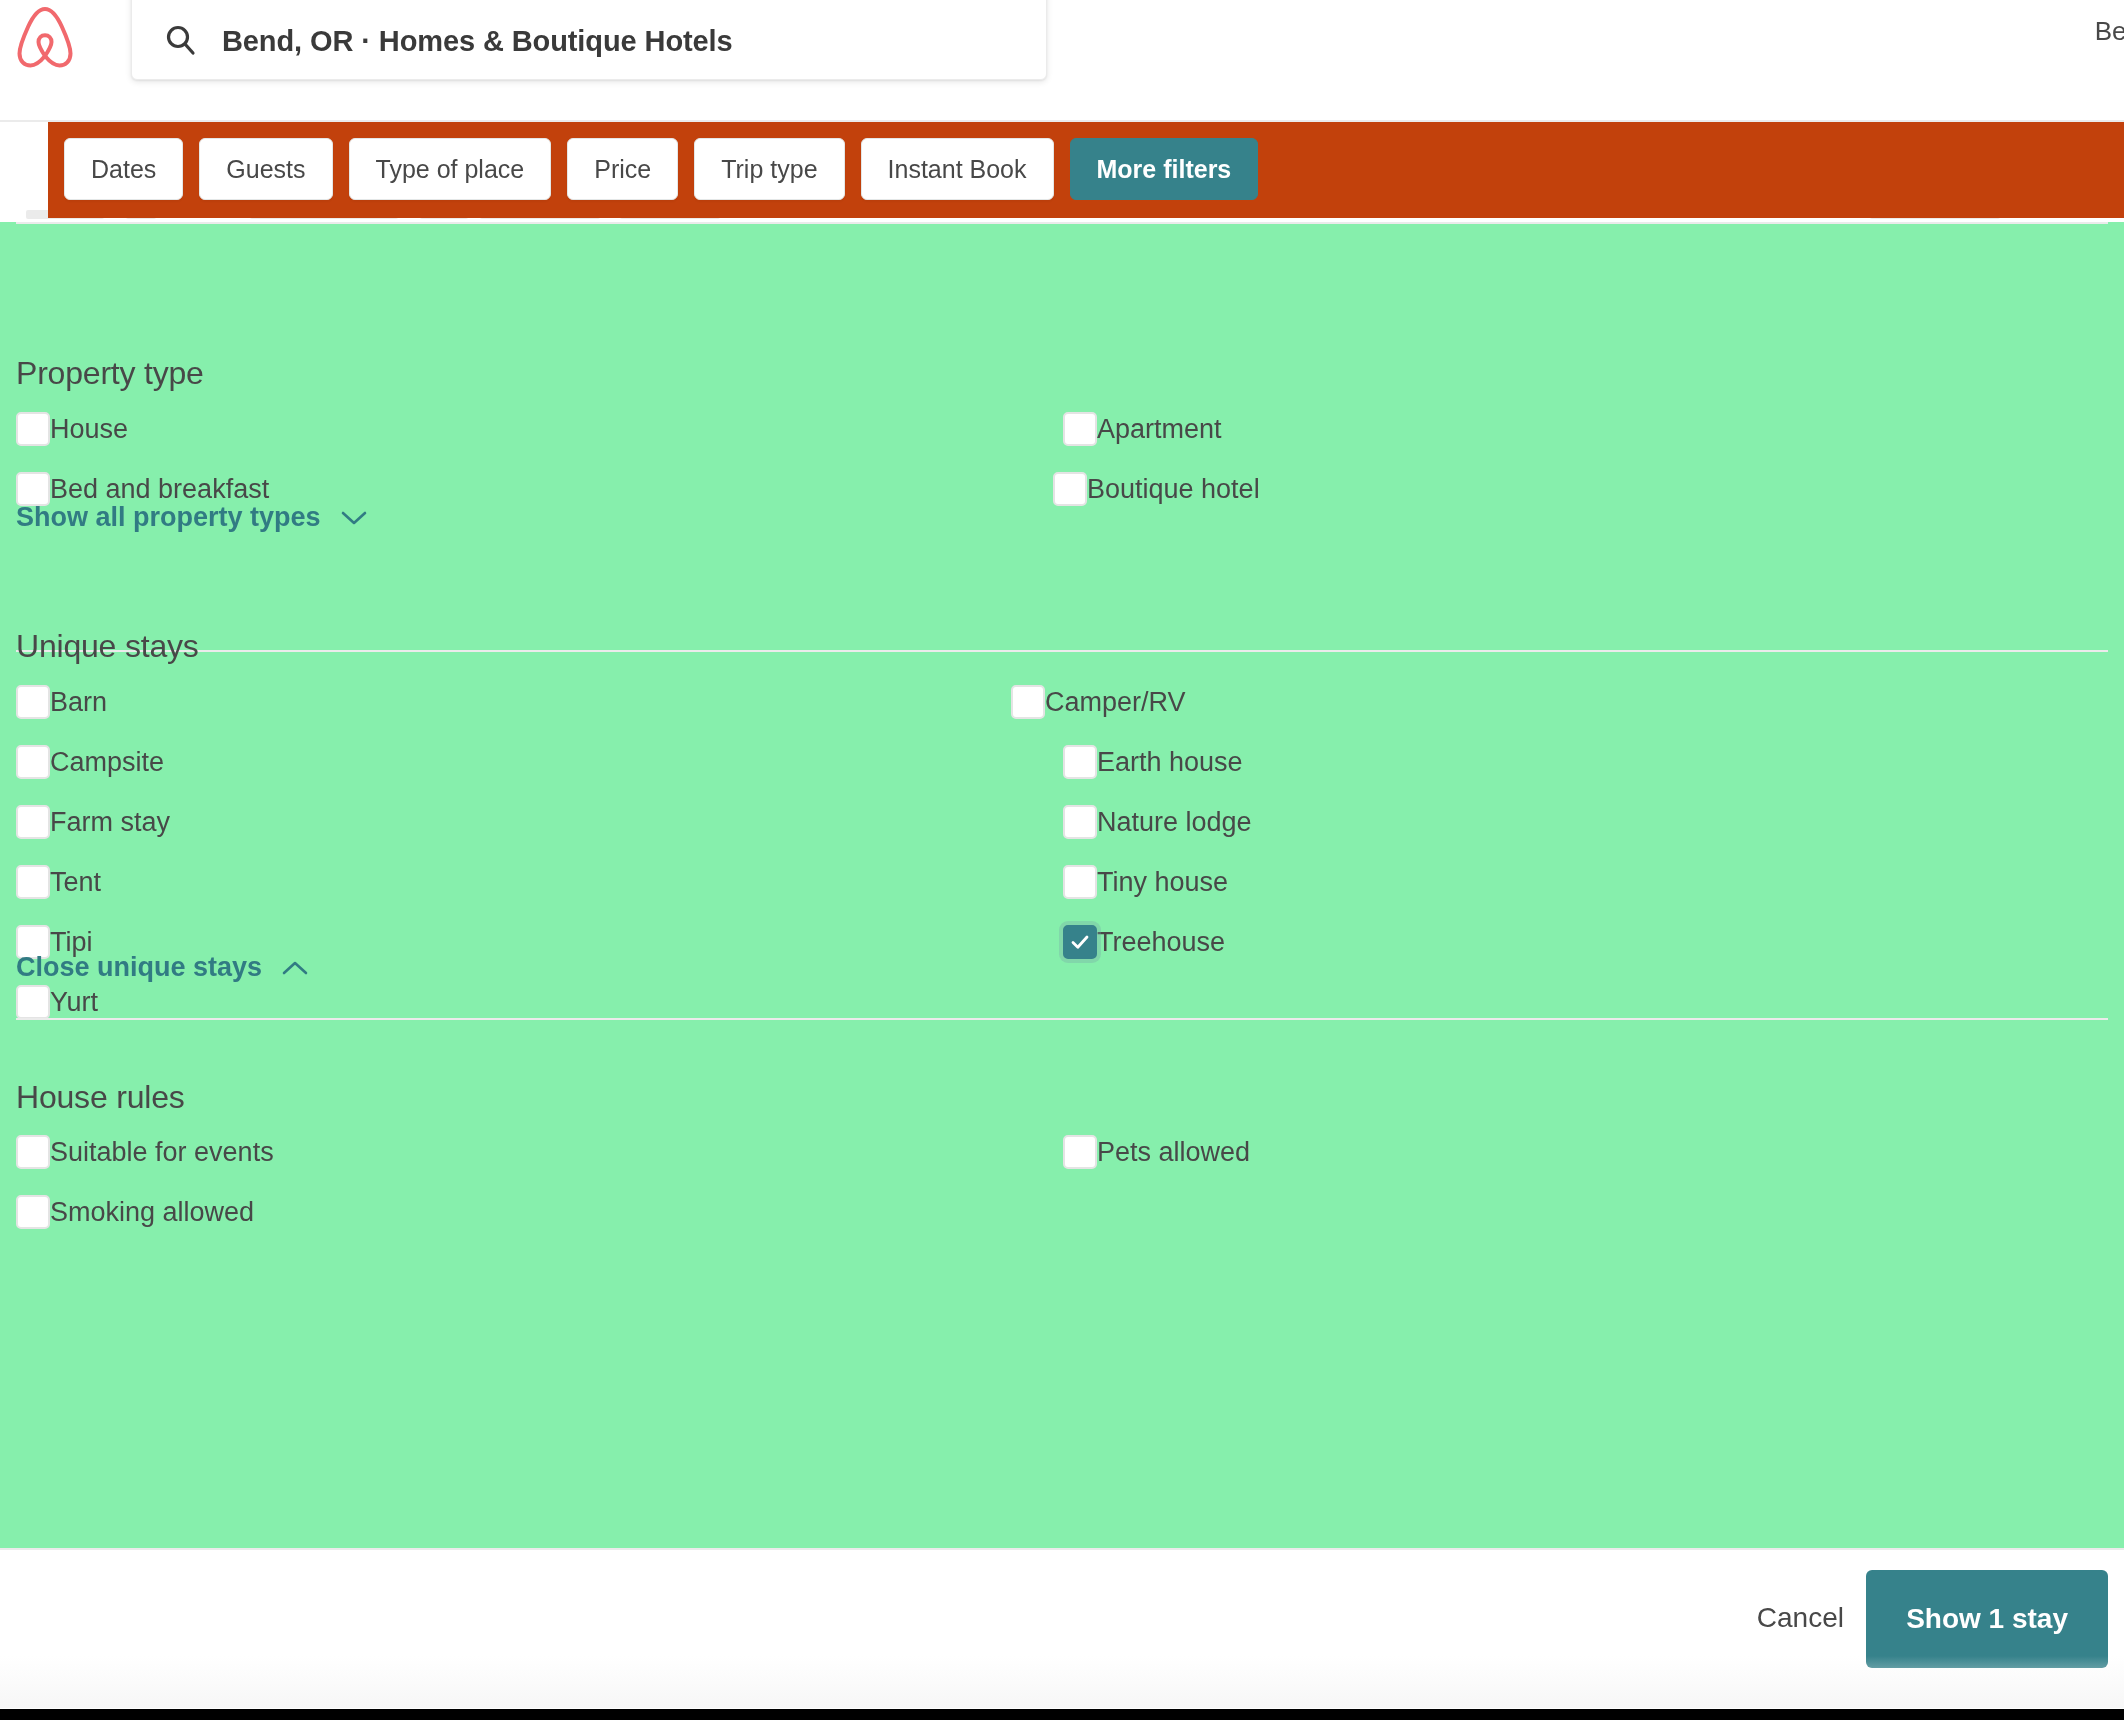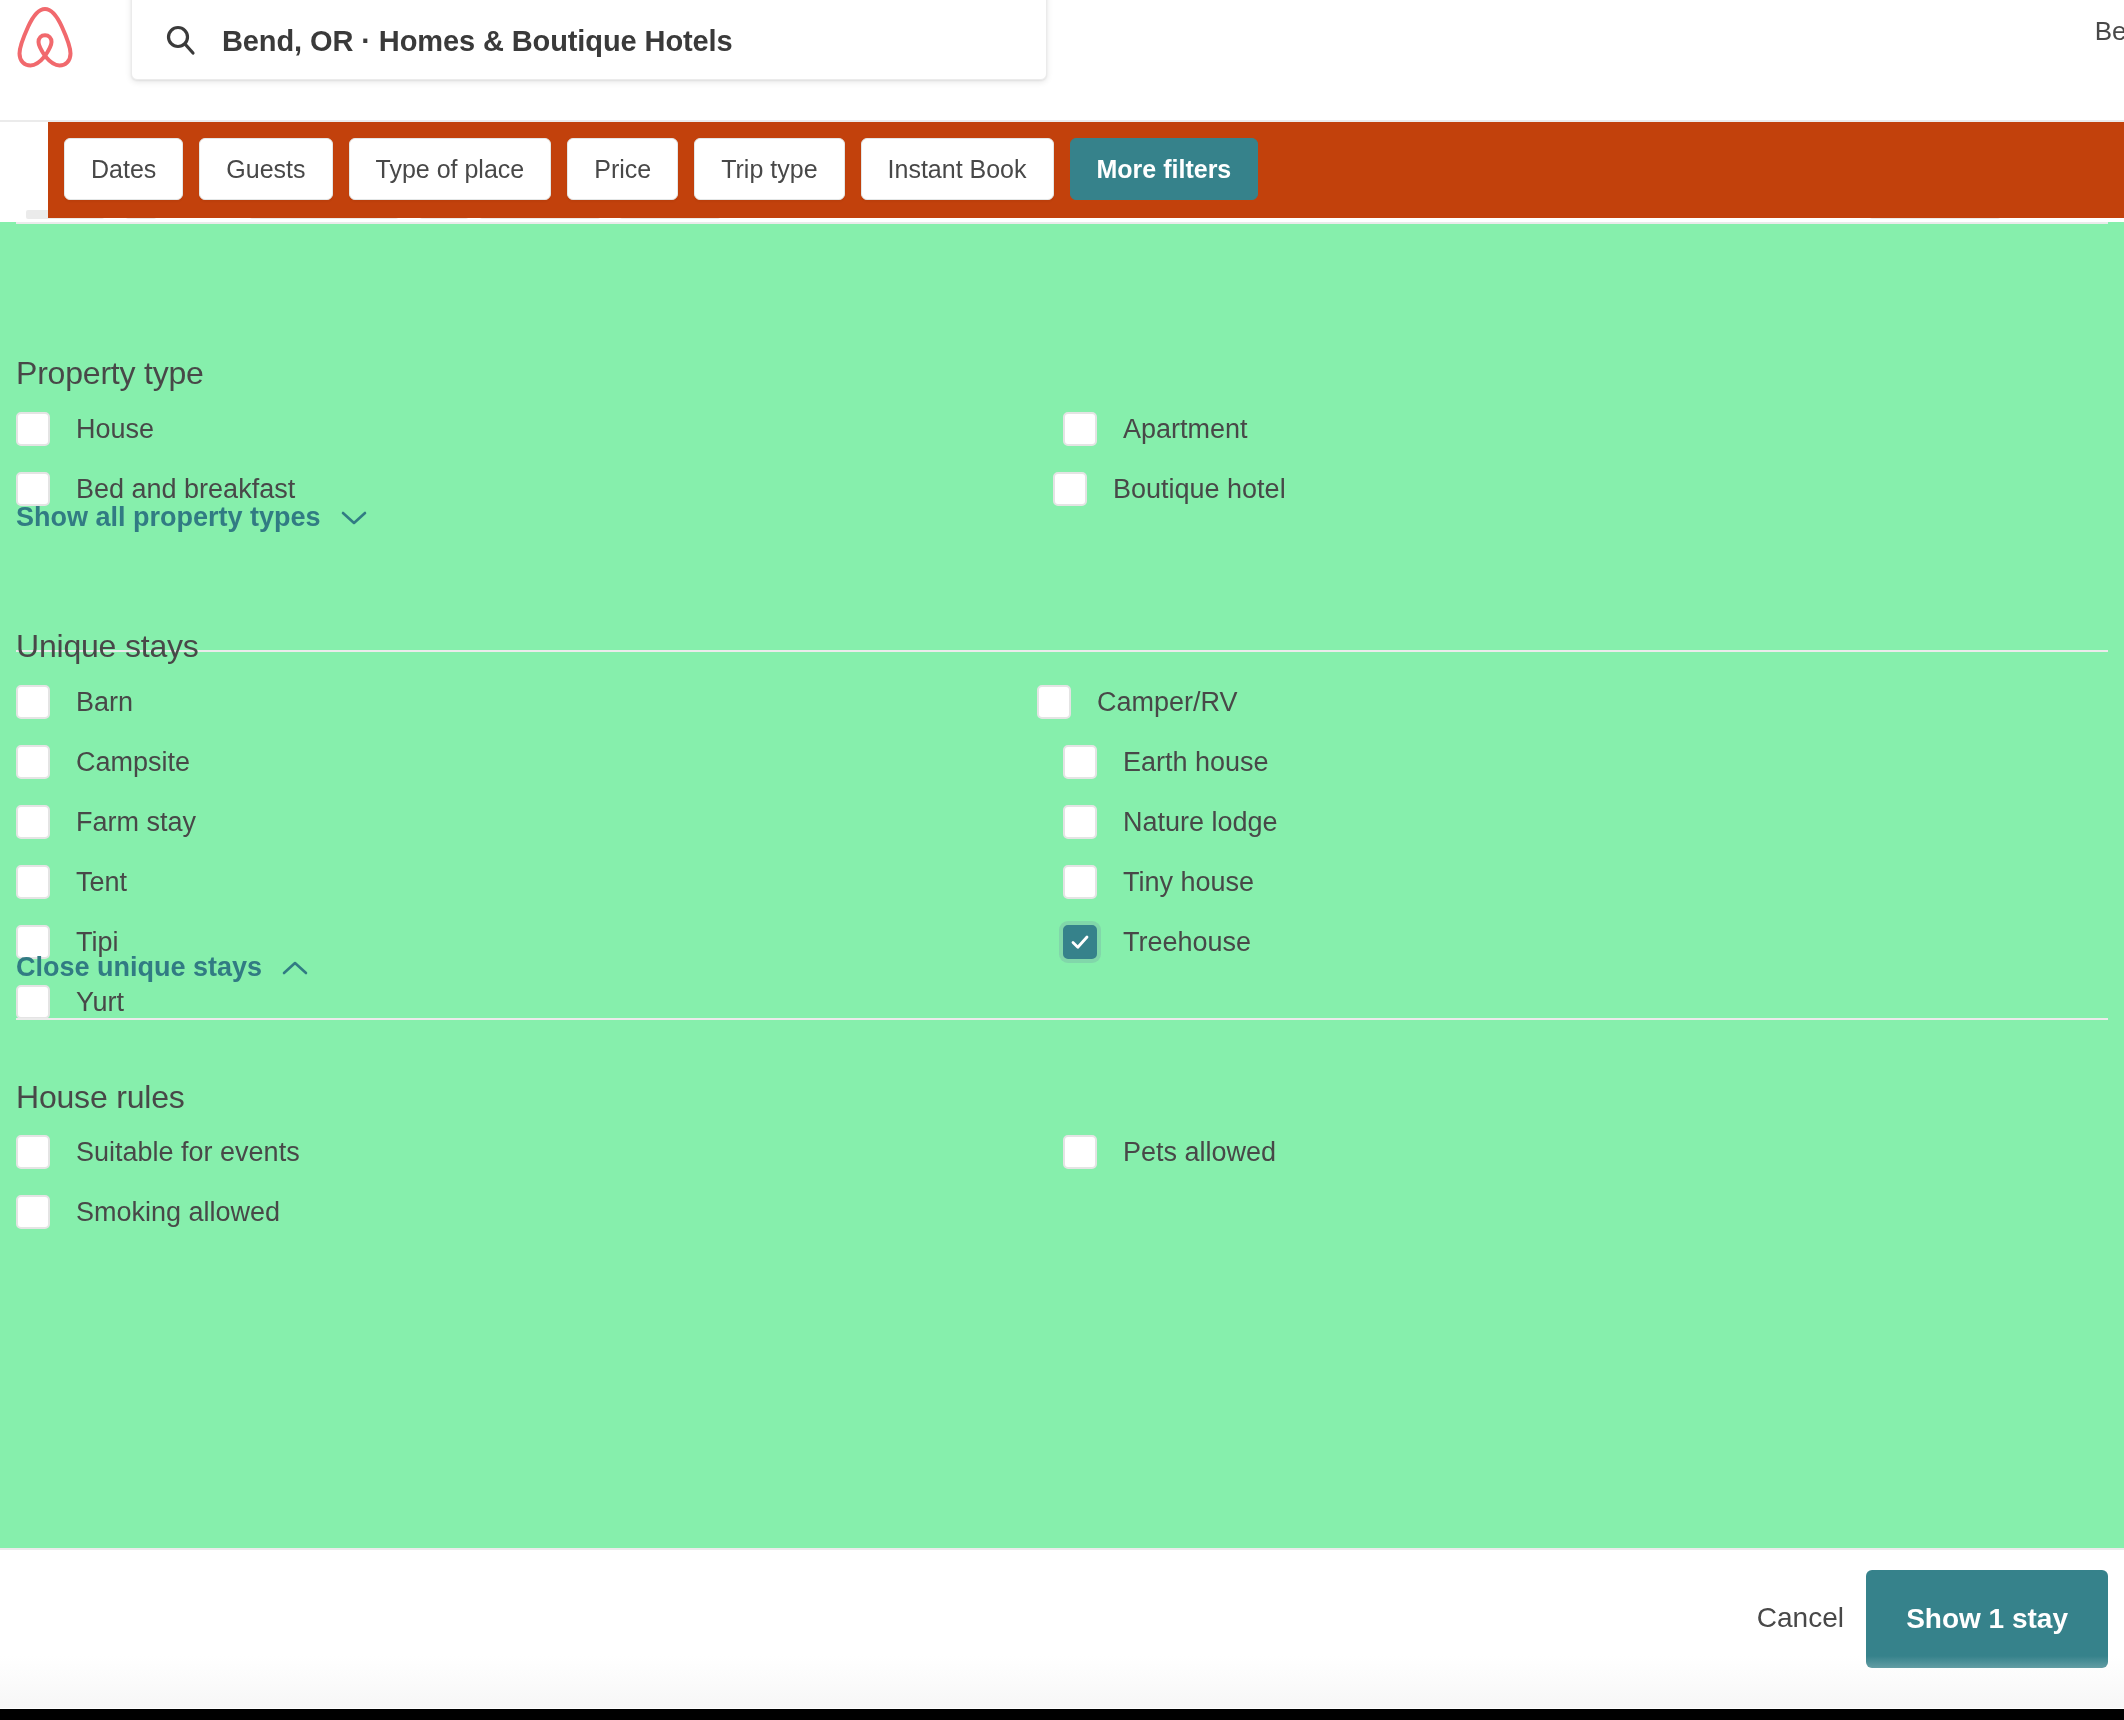--- a/index.html
+++ b/index.html
@@ -167,21 +167,20 @@
     left: 16px;
     font-size: 32px;
     color: #484848;
     letter-spacing: -0.2px;
   }
 
   .checkrow {
     position: absolute;
     display: flex;
     align-items: center;
-    gap: 26px;
     cursor: pointer;
   }
 
   .checkbox {
     width: 34px;
     height: 34px;
     border: 2px solid #e4e4e4;
     border-radius: 5px;
     background: #ffffff;
     flex: 0 0 auto;
@@ -385,21 +384,21 @@
         <span class="checklabel">Tent</span>
       </div>
       <div class="checkrow" style="left: 16px; top: 703px;">
         <span class="checkbox"></span>
         <span class="checklabel">Tipi</span>
       </div>
       <div class="checkrow" style="left: 16px; top: 763px;">
         <span class="checkbox"></span>
         <span class="checklabel">Yurt</span>
       </div>
-      <div class="checkrow" style="left: 1037px; top: 463px; text-align: right;">
+      <div class="checkrow" style="left: 1011px; top: 463px; text-align: right;">
         <span class="checkbox"></span>
         <span class="checklabel">Camper/RV</span>
       </div>
       <div class="checkrow" style="left: 1063px; top: 523px;">
         <span class="checkbox"></span>
         <span class="checklabel">Earth house</span>
       </div>
       <div class="checkrow" style="left: 1063px; top: 583px;">
         <span class="checkbox"></span>
         <span class="checklabel">Nature lodge</span>

